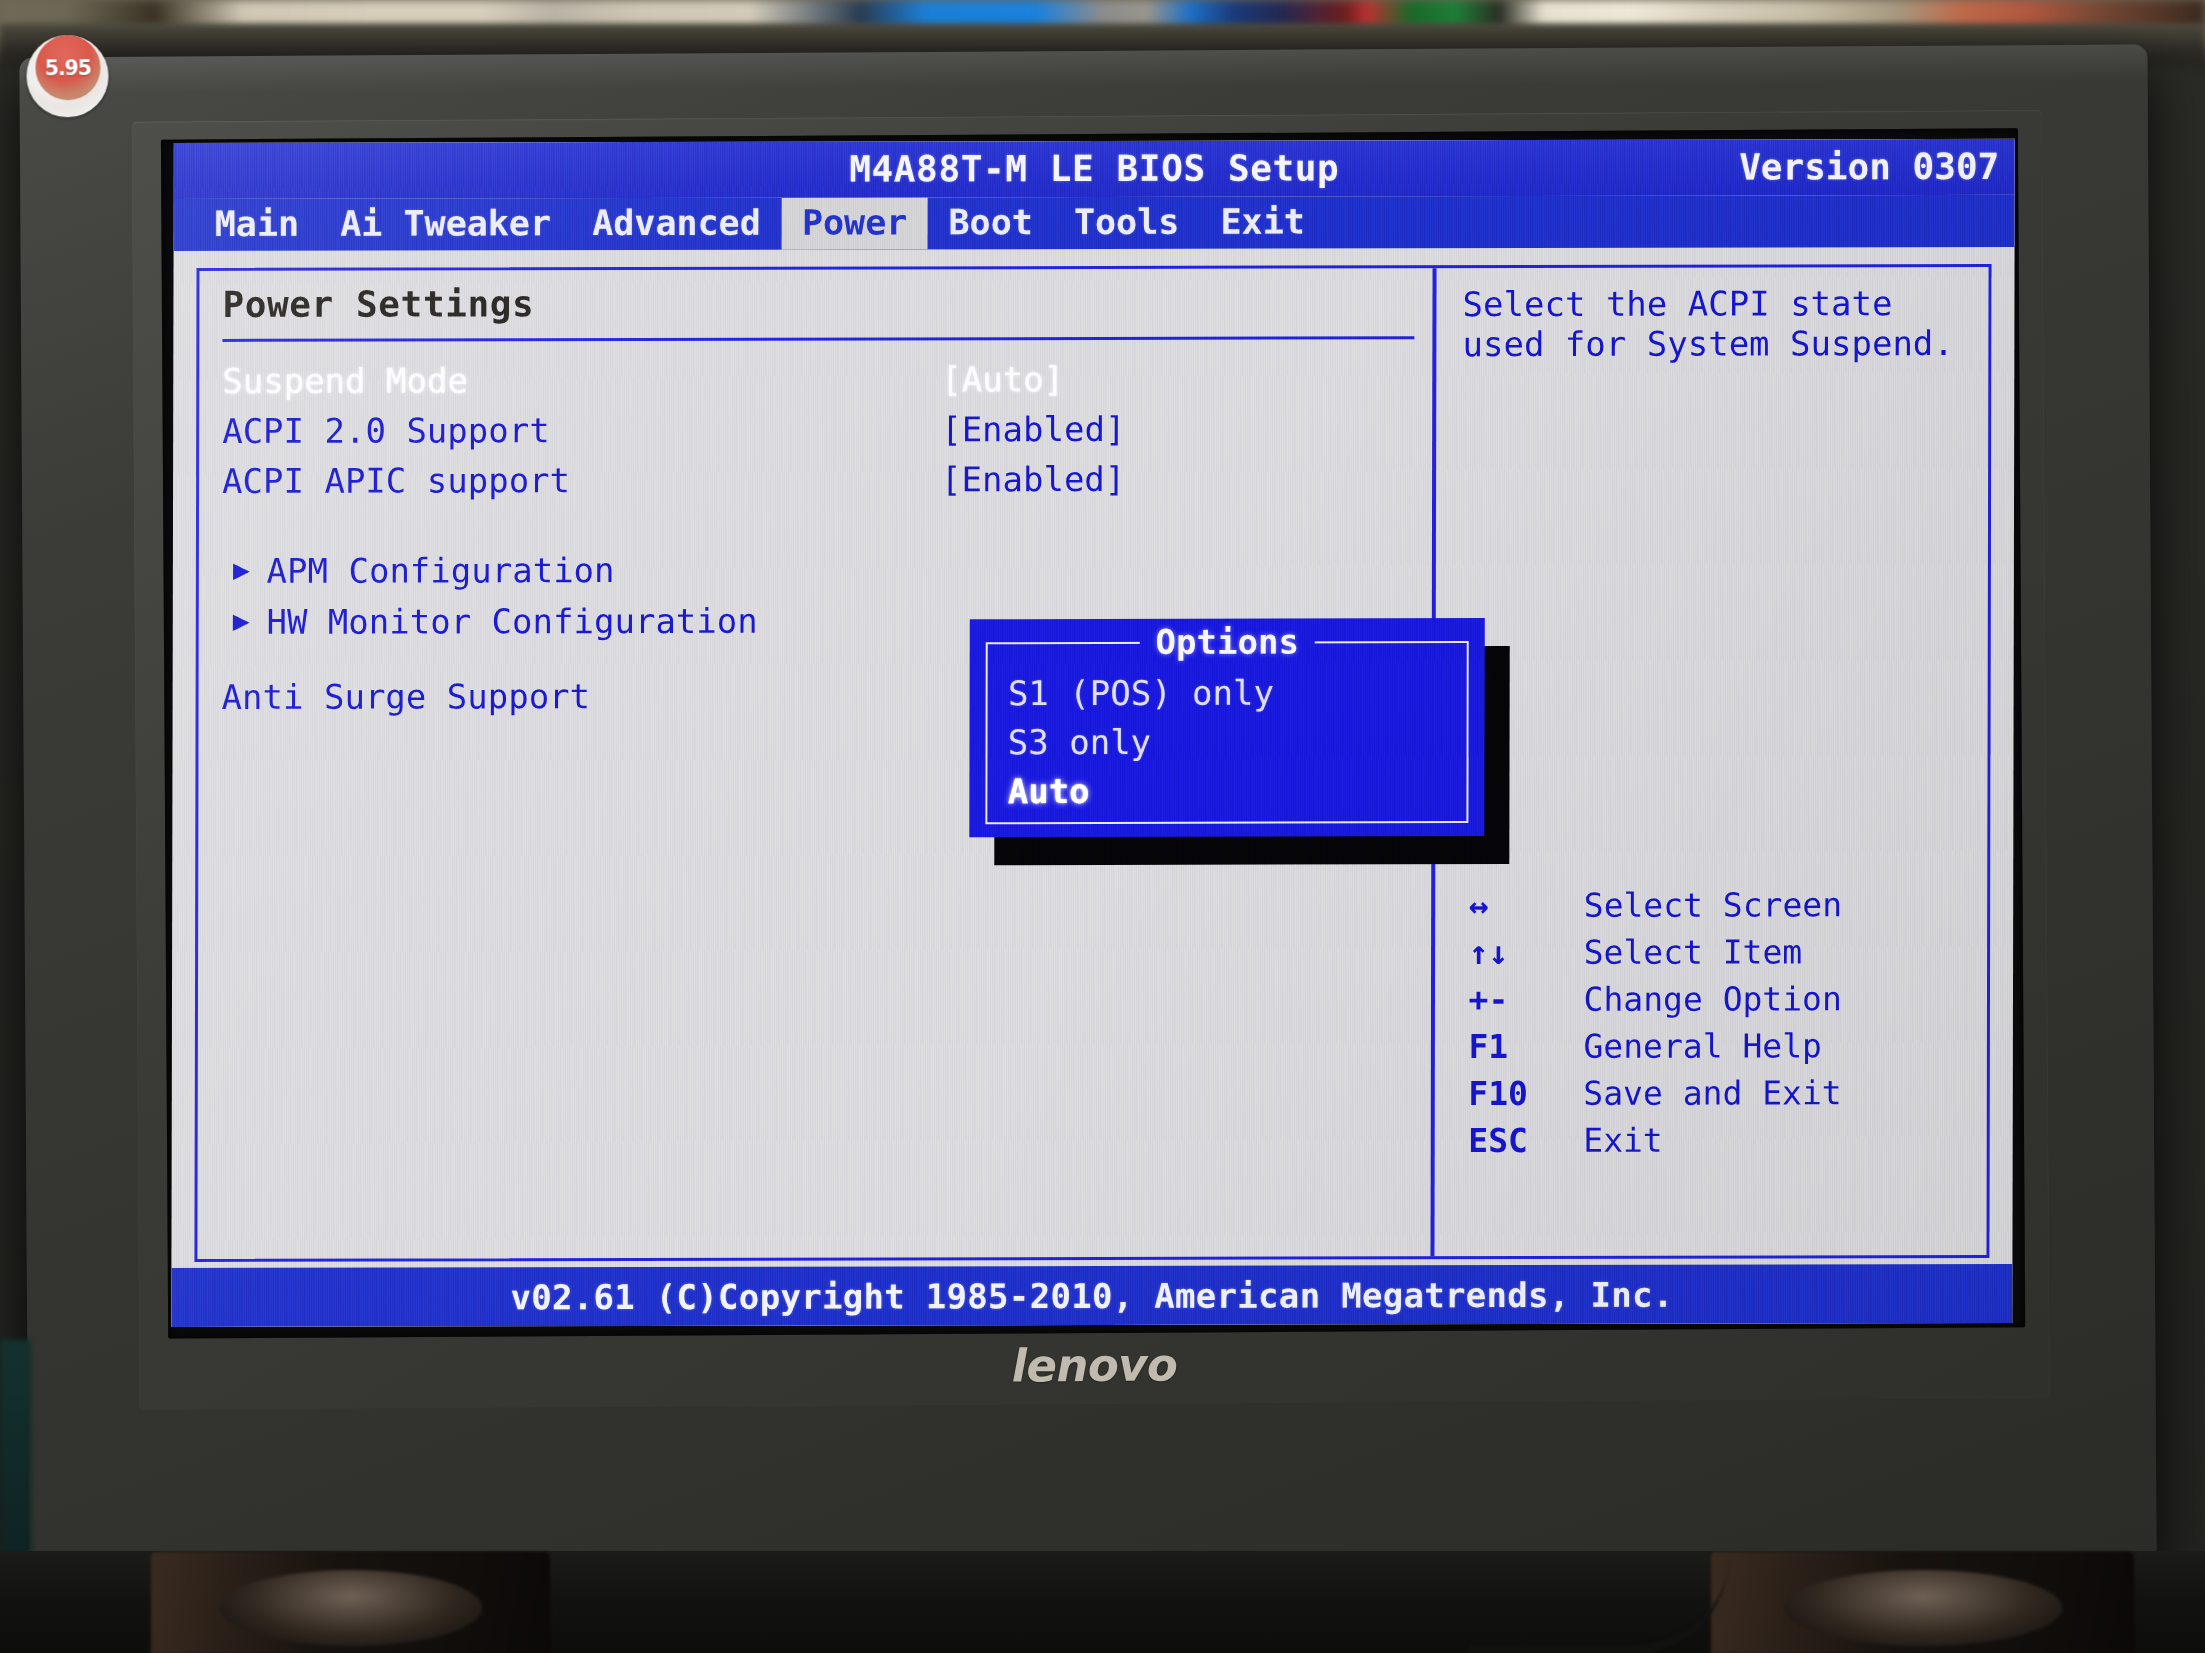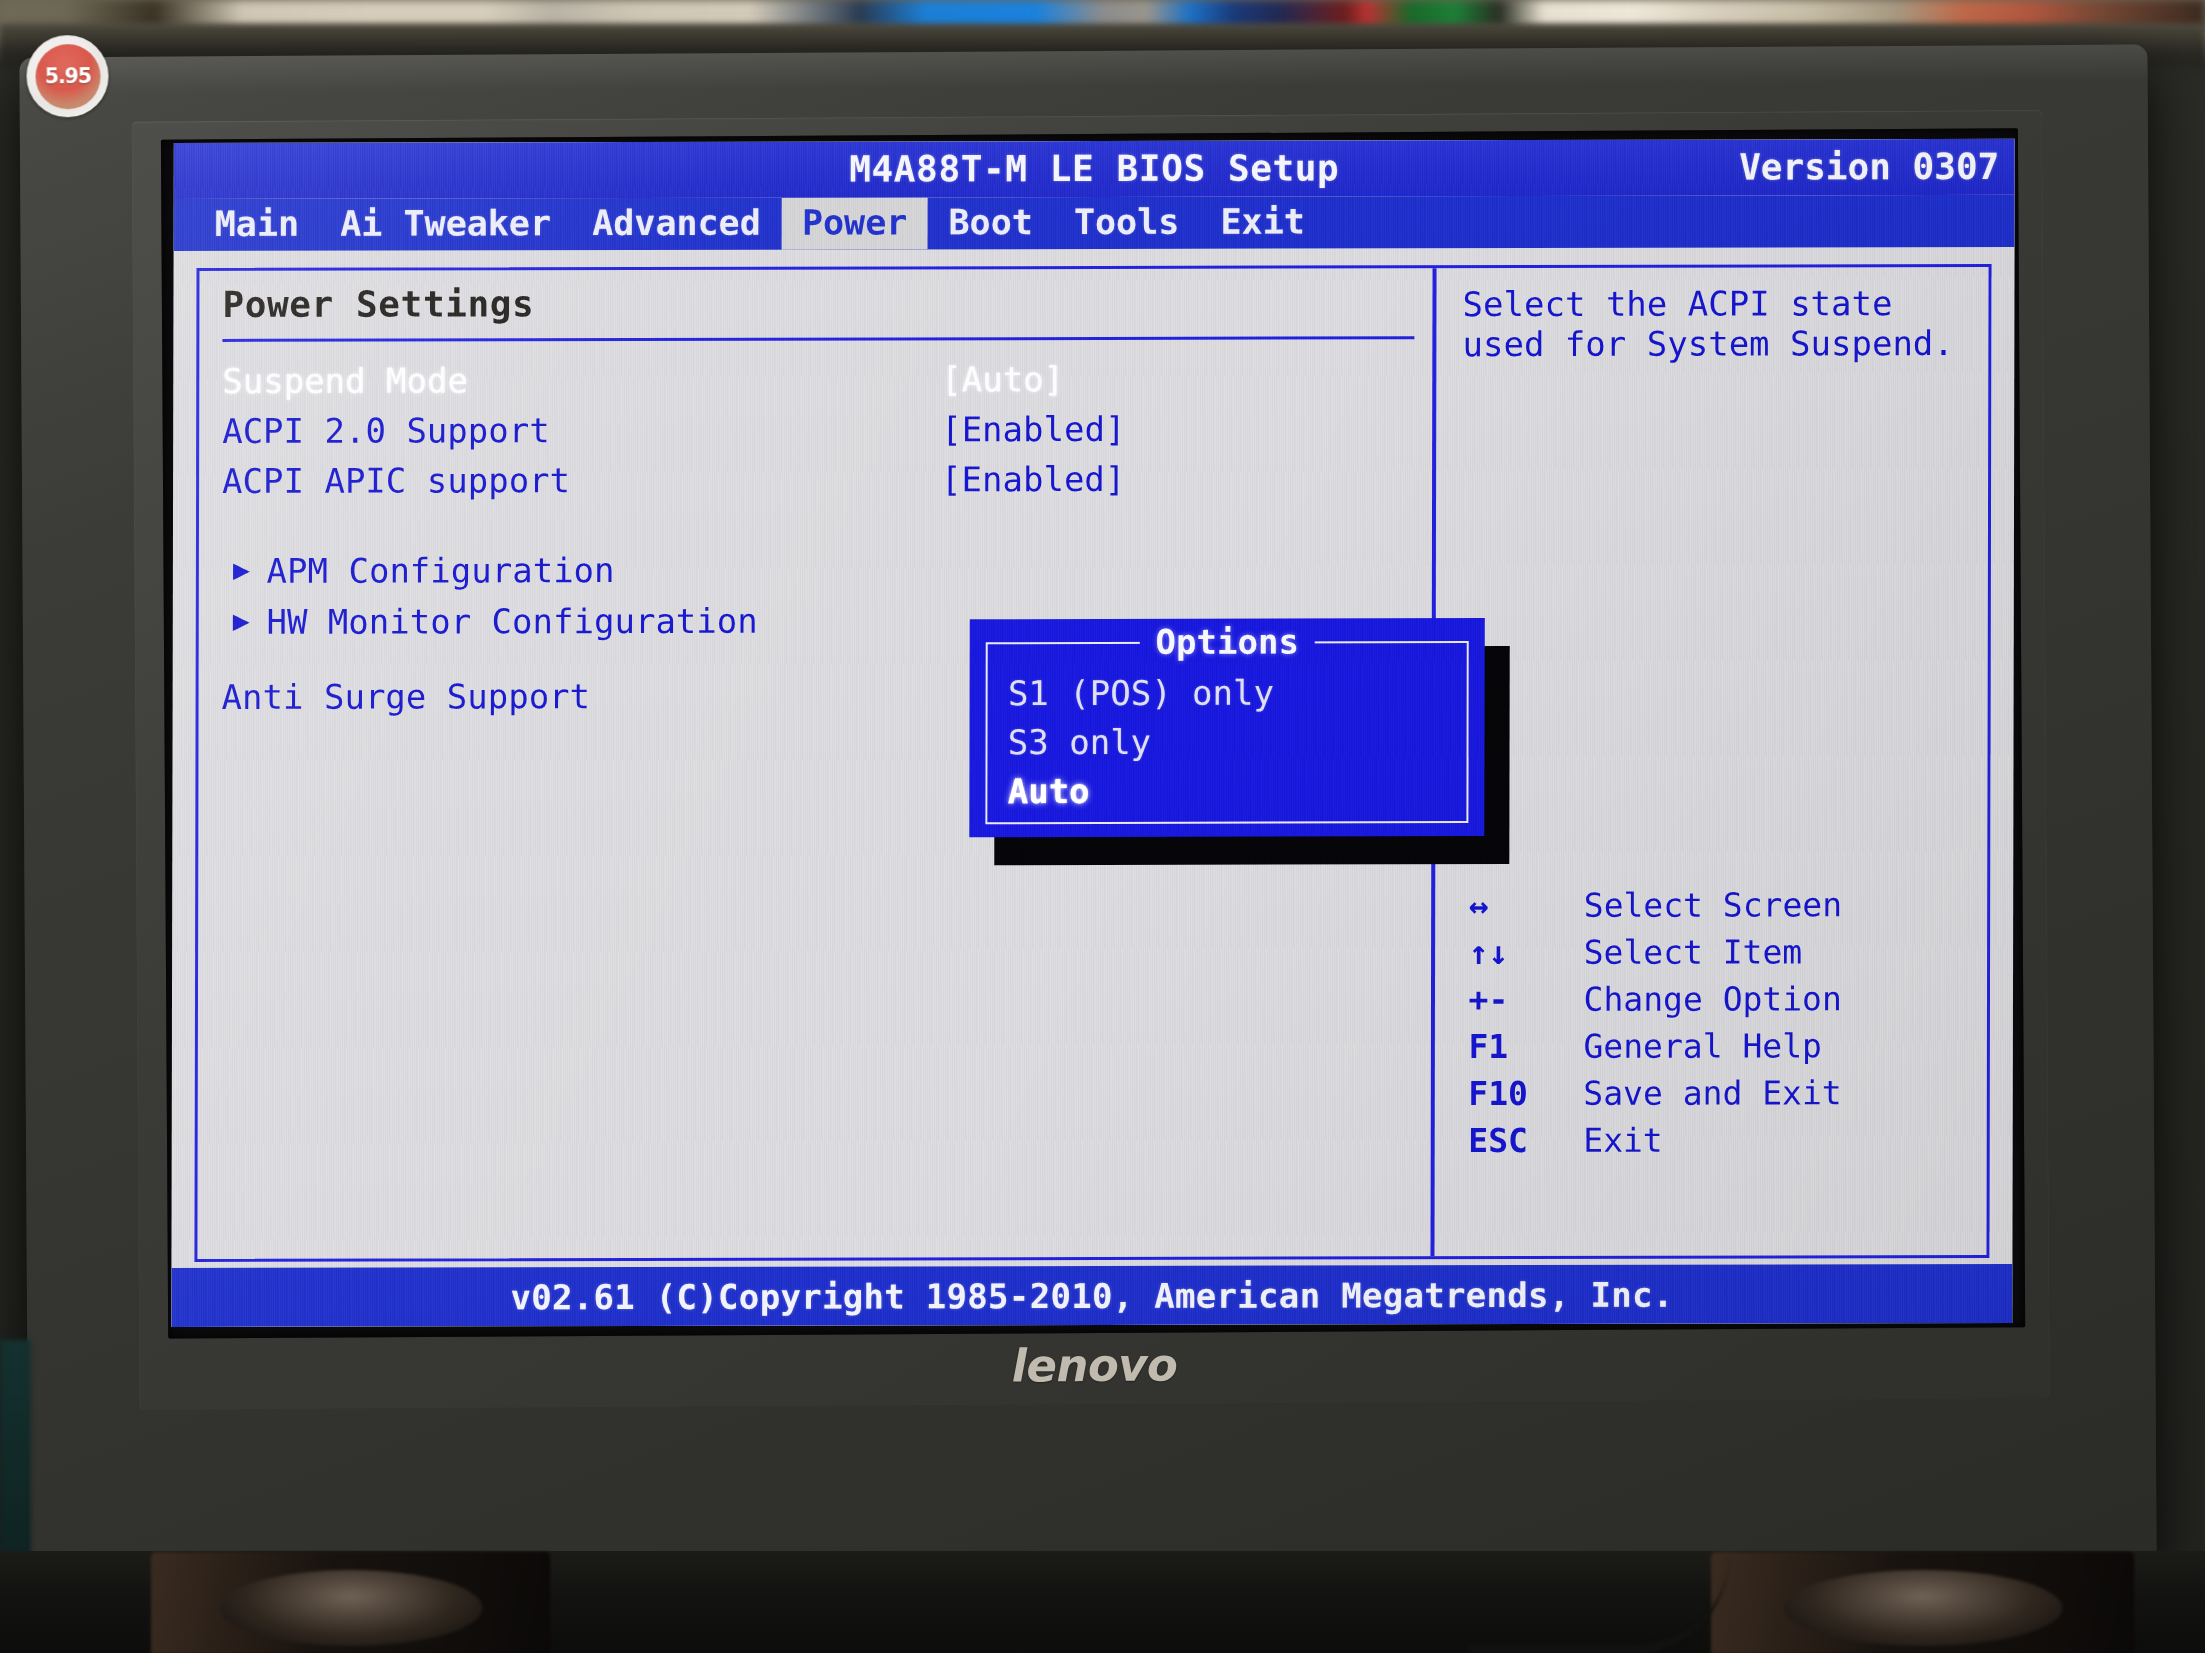--- a/index.html
+++ b/index.html
@@ -50,21 +50,21 @@
     position:absolute;left:0;top:0;width:100%;height:36px;
     background:linear-gradient(180deg,rgba(255,255,255,.09),rgba(255,255,255,0));
     border-radius:13.3px 13.3px 0 0;
   }
   .sticker{
     position:absolute;left:7.3px;top:-22px;width:82px;height:82px;
     border-radius:50%;
     background:radial-gradient(circle at 40% 36%, #f2f2f2 0%, #f0eeec 42%, #e8e5e2 58%, #fbfbfb 100%);
     box-shadow:0 1.2px 3.6px rgba(0,0,0,.45);
     overflow:hidden;
-    display:flex;align-items:center;justify-content:center;
+    display:flex;justify-content:center;
     filter:blur(0.7px);
   }
   .sticker-inner{
     width:65px;height:65px;border-radius:50%;
     background:radial-gradient(circle at 45% 30%, #e0695c 0%, #d9594c 45%, #c9856a 70%, #b9a27c 100%);
     display:flex;align-items:center;justify-content:center;
     color:#fff;font-size:20.6px;font-weight:bold;letter-spacing:-1.2px;
     font-family:"DejaVu Sans","Liberation Sans",sans-serif;
     text-shadow:0 0.6px 1.2px rgba(0,0,0,.35);
   }

